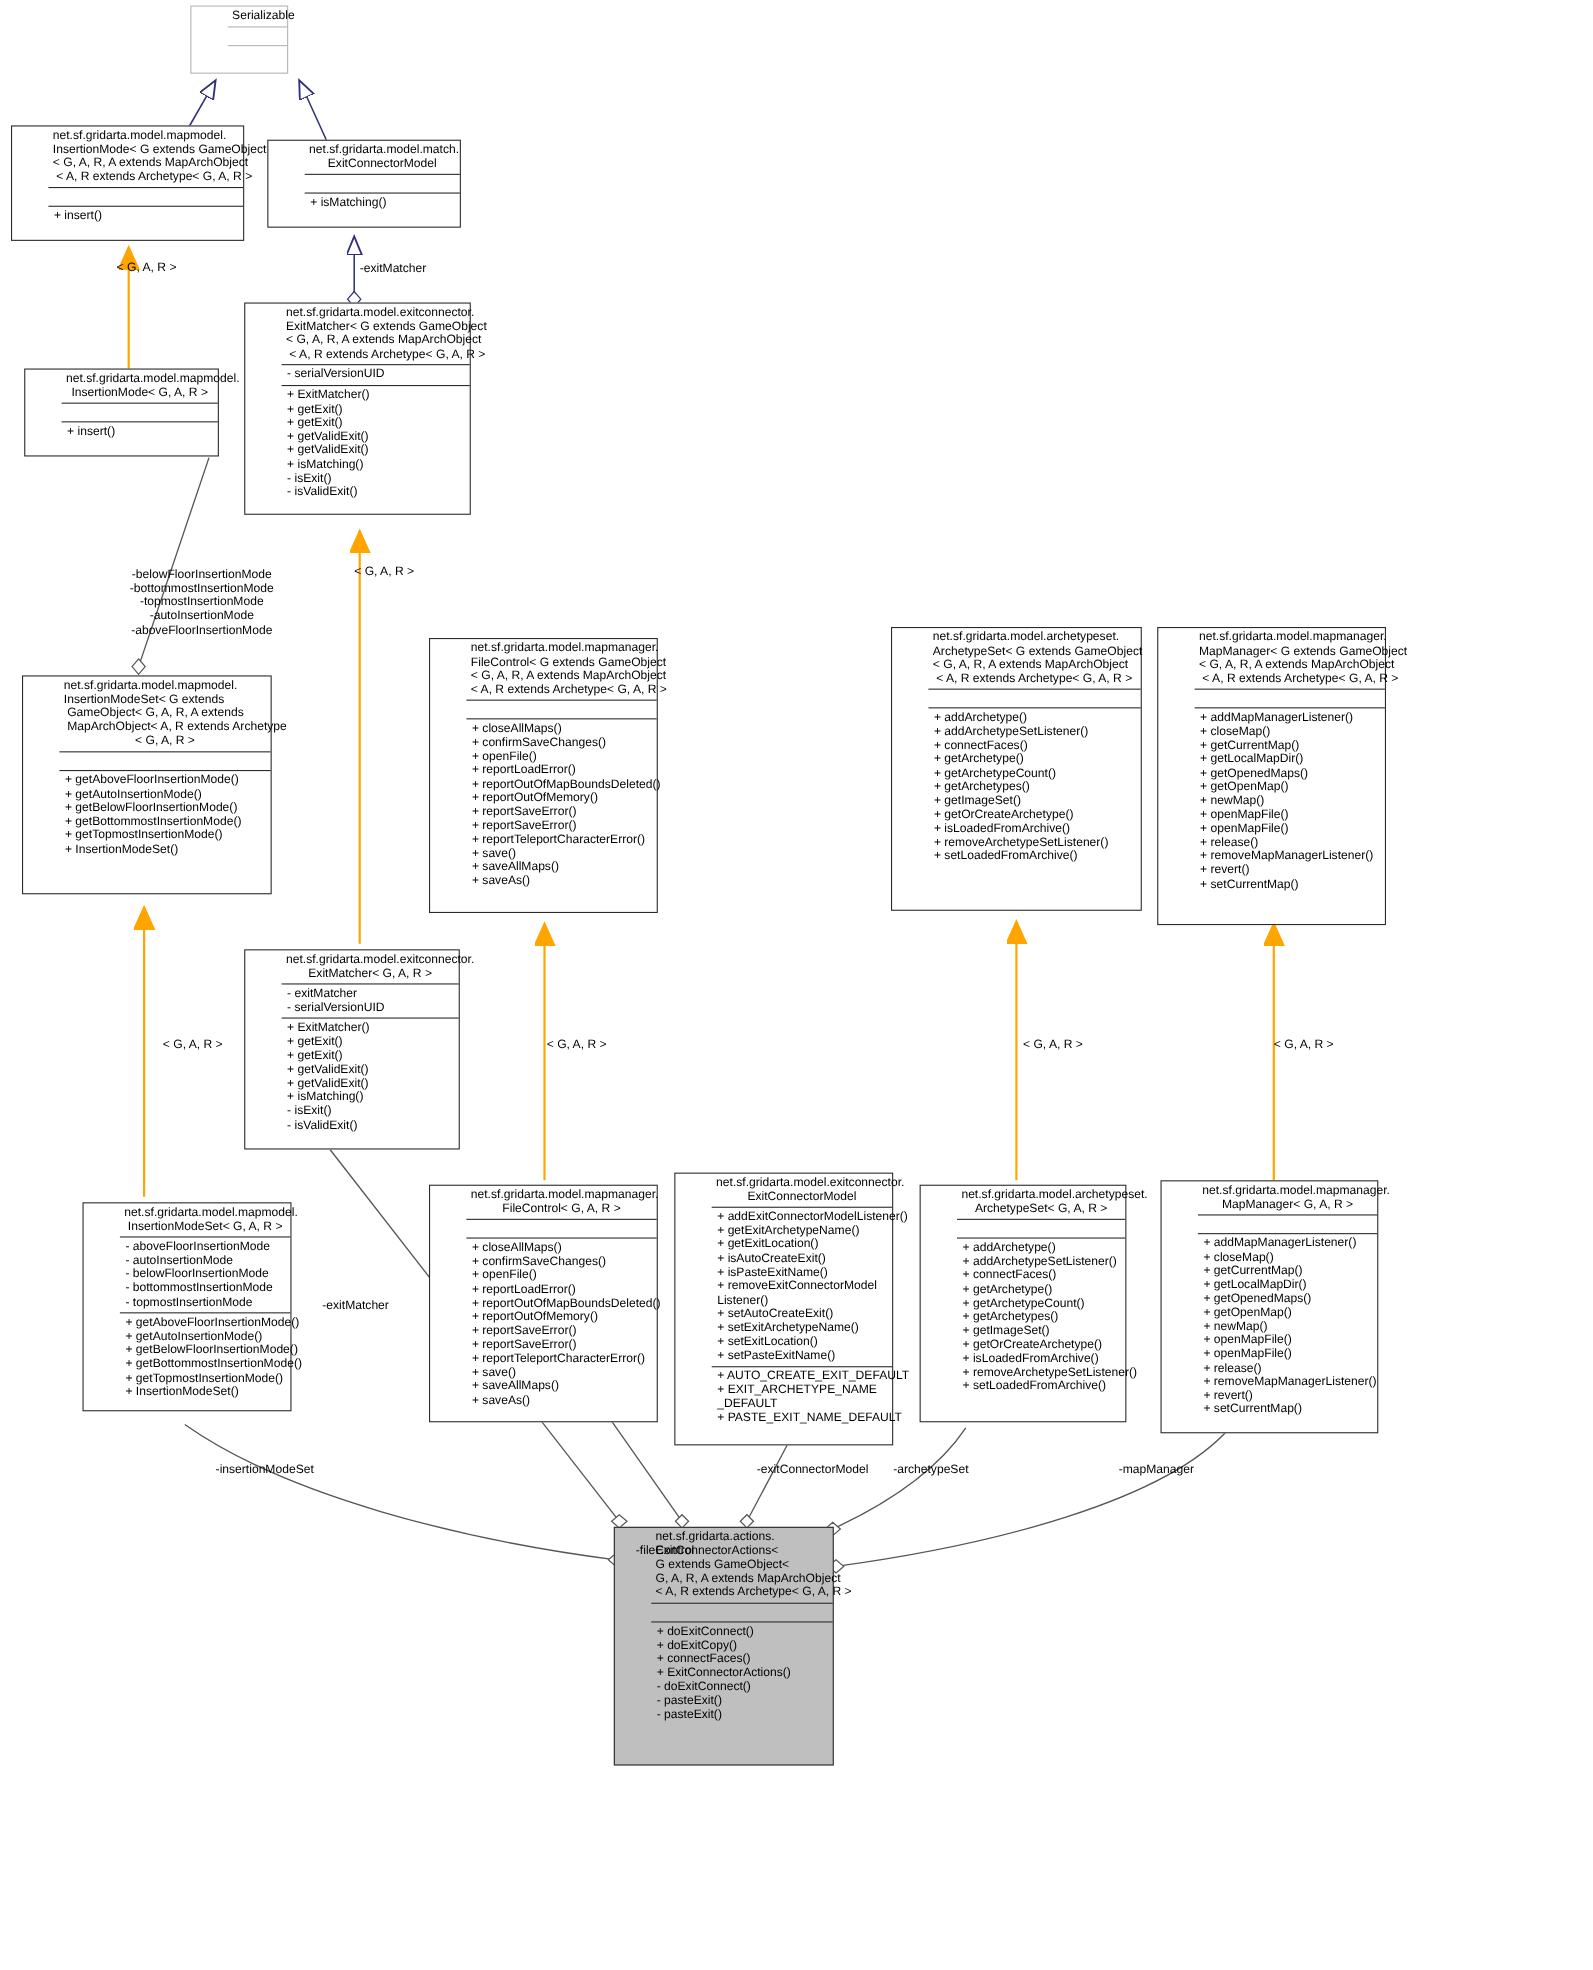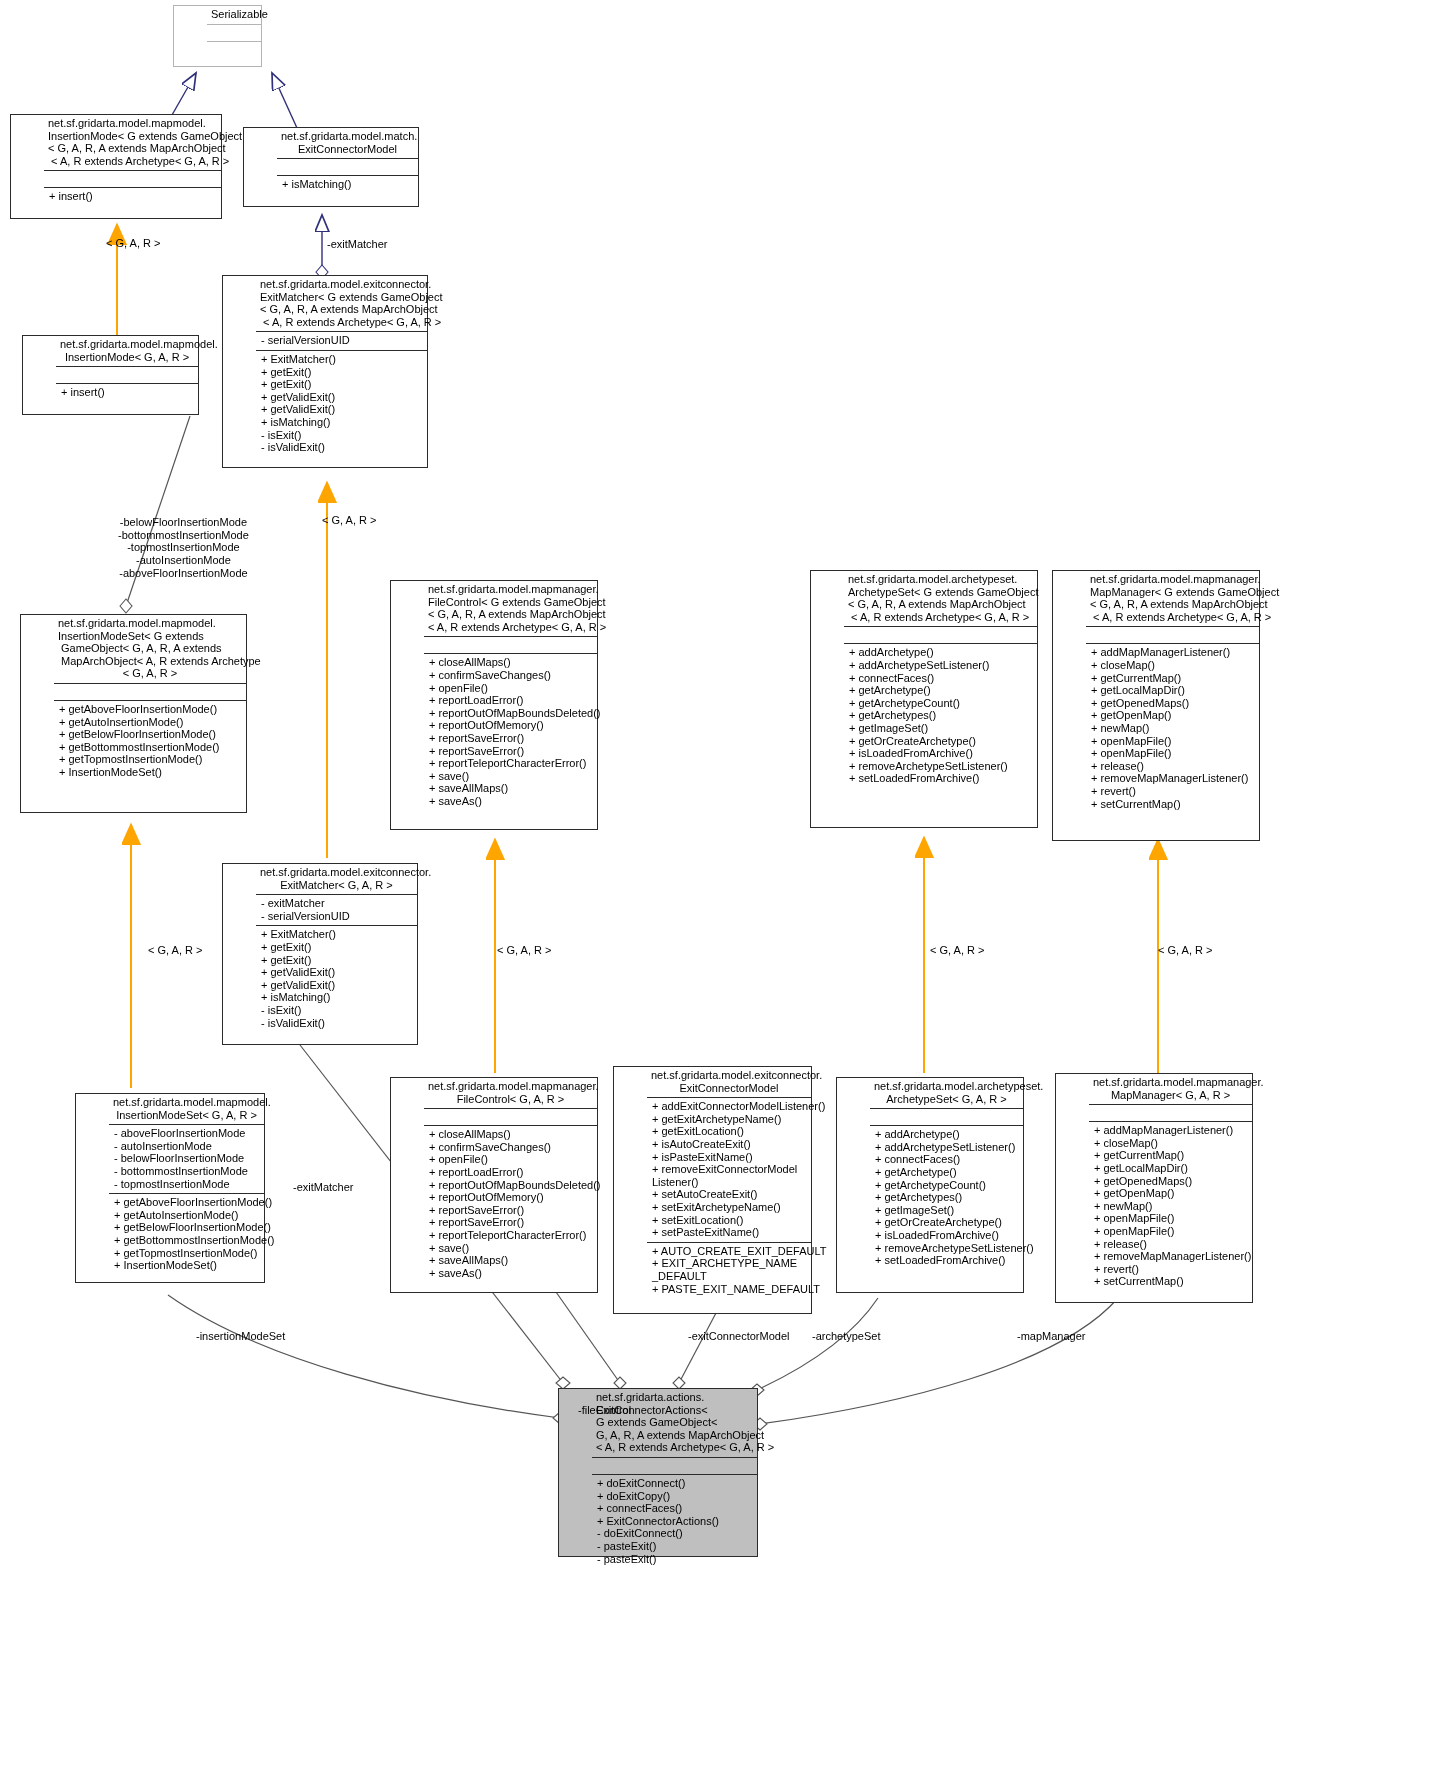--- a/index.html
+++ b/index.html
@@ -368,21 +368,21 @@
       <span class="ln">+ newMap()</span>
       <span class="ln">+ openMapFile()</span>
       <span class="ln">+ openMapFile()</span>
       <span class="ln">+ release()</span>
       <span class="ln">+ removeMapManagerListener()</span>
       <span class="ln">+ revert()</span>
       <span class="ln">+ setCurrentMap()</span>
     </div>
   </div>
 
-  <div class="box filled" style="left:558px;top:1388px;width:200px;height:169px;">
+  <div class="box filled" style="left:558px;top:1388px;width:200px;height:217px;">
     <div class="sec title" style="text-align:left;">
       <span class="ln">net.sf.gridarta.actions.</span>
       <span class="ln">ExitConnectorActions&lt;</span>
       <span class="ln">G extends GameObject&lt;</span>
       <span class="ln">G, A, R, A extends MapArchObject</span>
       <span class="ln">&lt; A, R extends Archetype&lt; G, A, R &gt;</span>
     </div>
     <div class="sec attrs empty"></div>
     <div class="sec ops">
       <span class="ln">+ doExitConnect()</span>

